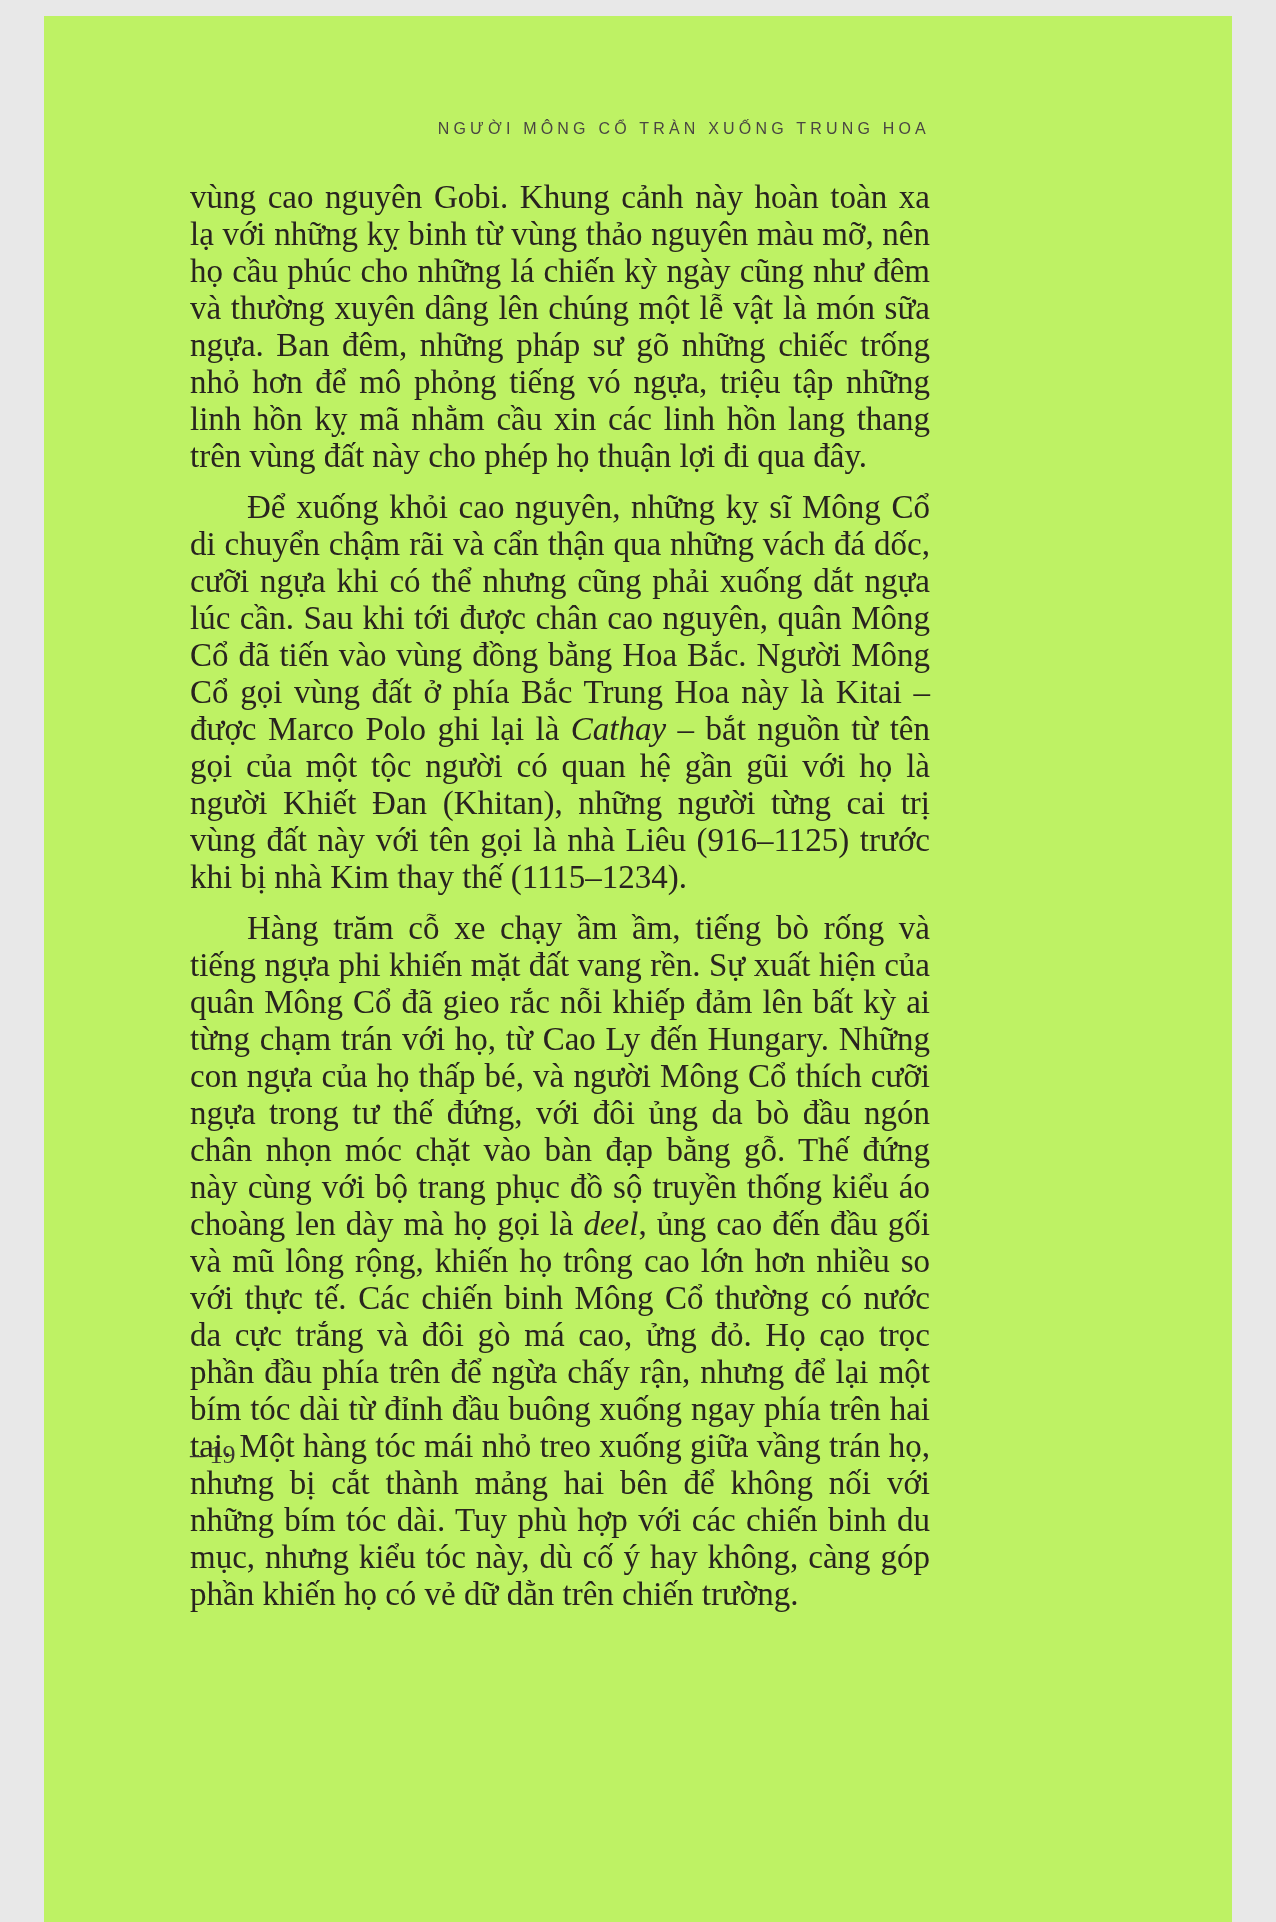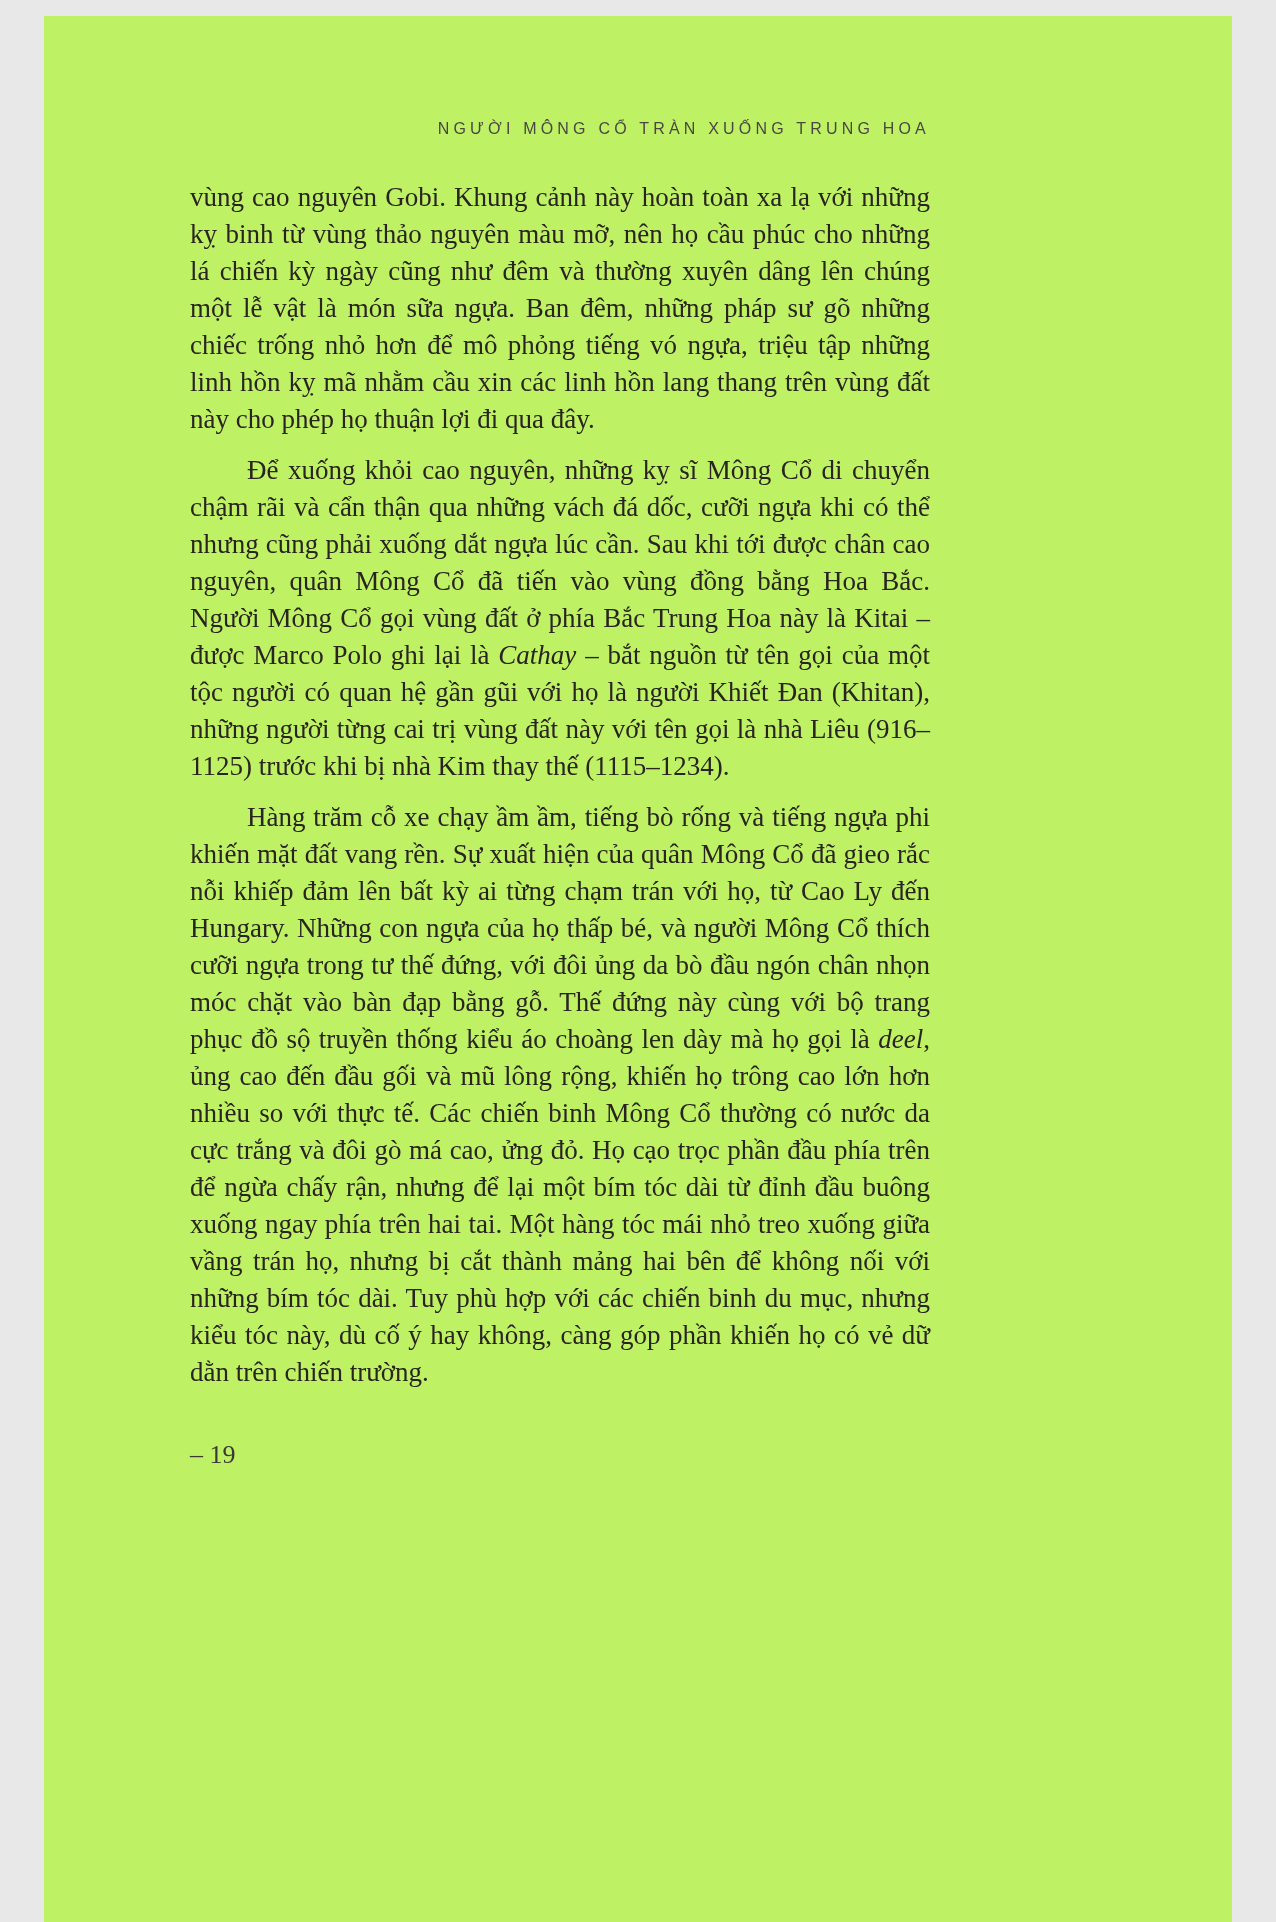--- a/index.html
+++ b/index.html
@@ -28,21 +28,21 @@
     font-weight: 500;
     letter-spacing: 4.2px;
     color: #4a4642;
     white-space: nowrap;
   }
   .body-text {
     position: absolute;
     top: 163px;
     left: 146px;
     width: 740px;
-    font-size: 27px;
+    font-size: 33px;
     line-height: 37px;
     text-align: justify;
     text-justify: inter-word;
     hyphens: none;
   }
   .body-text p.para {
     margin: 0 0 14px 0;
     padding: 0;
   }
   .body-text p.para.indent {

